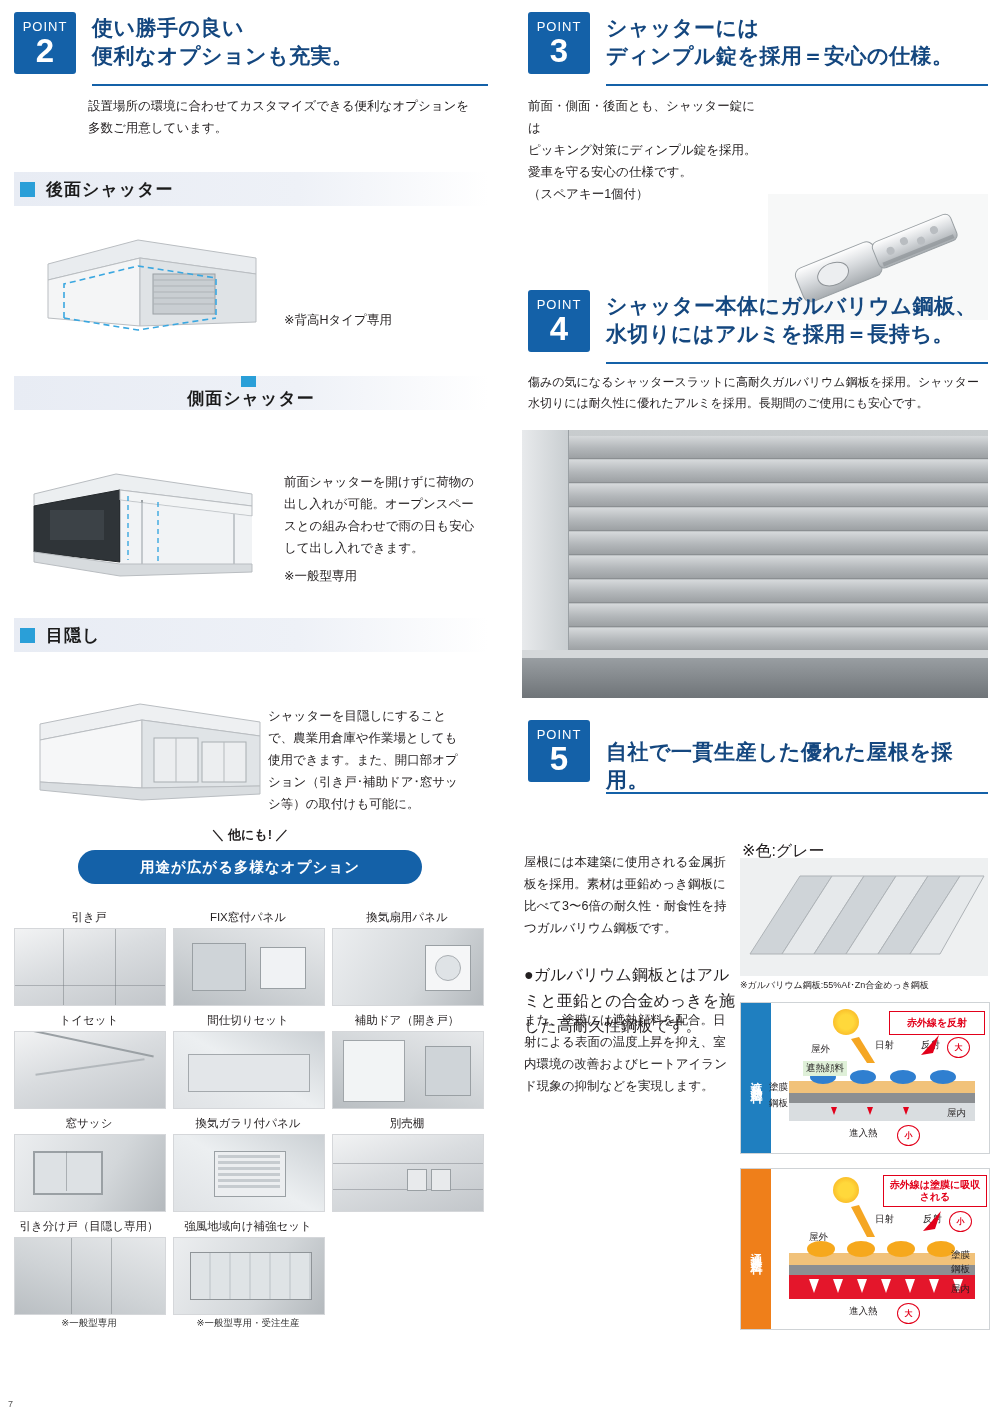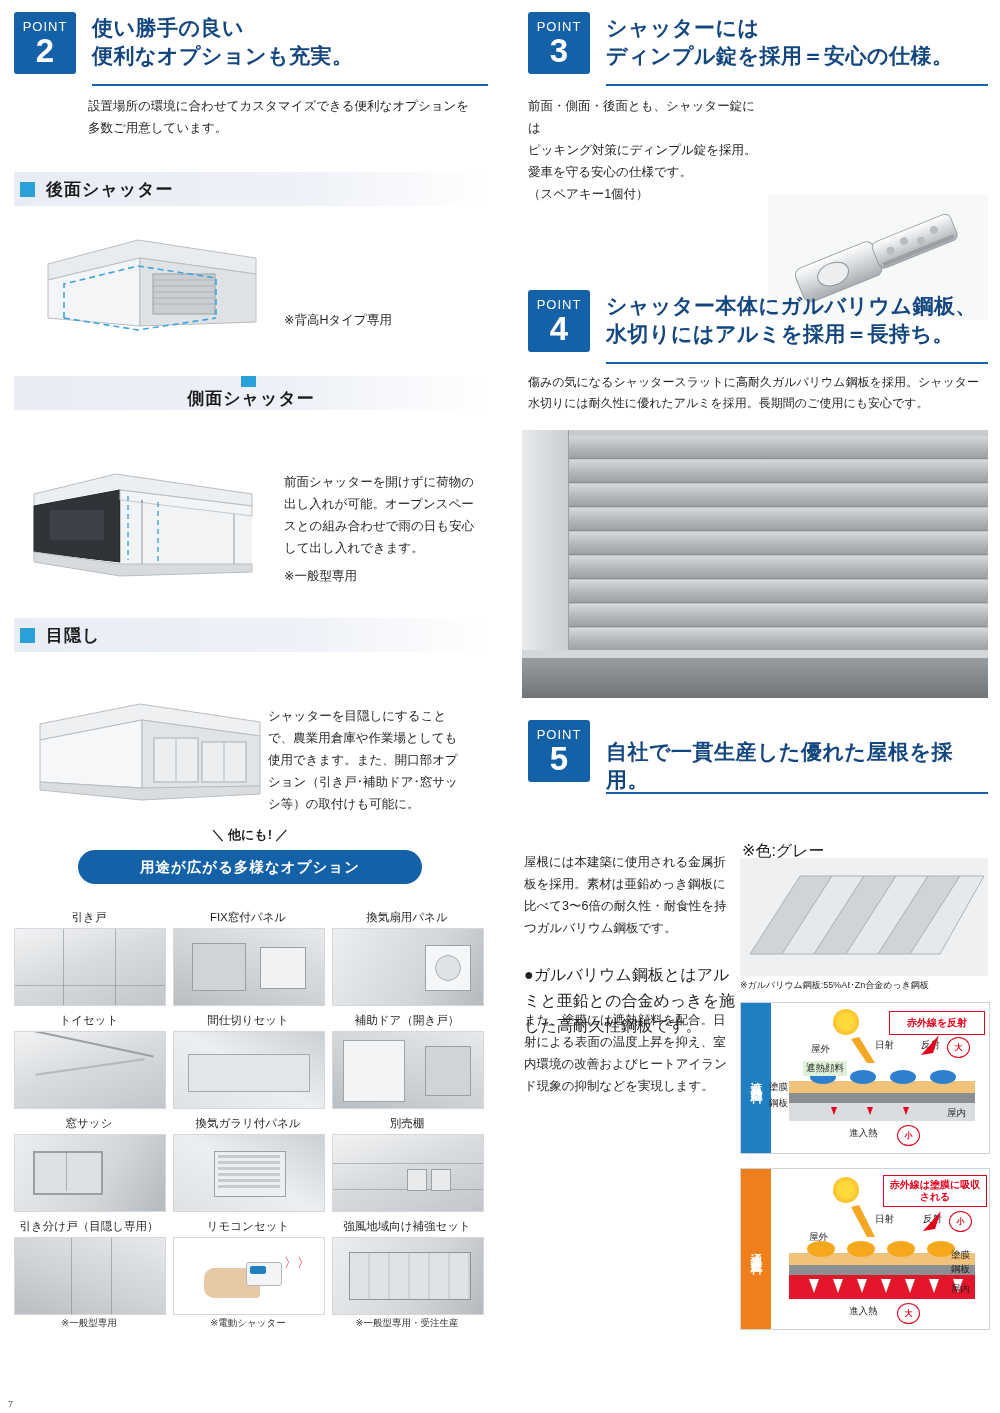--- a/index.html
+++ b/index.html
@@ -288,31 +288,20 @@
 
       <div class="opt-row">
         <div class="opt-cell">
           <div class="opt-cap">引き分け戸（目隠し専用）</div>
           <div class="opt-img">
             <div class="ph g2"></div>
             <div class="vline" style="left:56px;"></div>
             <div class="vline" style="left:96px;"></div>
           </div>
           <div class="opt-foot">※一般型専用</div>
-        </div>
-        <div class="opt-cell">
-          <div class="opt-cap">リモコンセット</div>
-          <div class="opt-img">
-            <div class="ph" style="background:#fff;"></div>
-            <div style="position:absolute;left:30px;top:30px;width:56px;height:30px;background:#e7c9a6;border-radius:10px 4px 4px 10px;"></div>
-            <div style="position:absolute;left:72px;top:24px;width:34px;height:22px;background:#f3f4f5;border:1px solid #b2b7bb;border-radius:3px;"></div>
-            <div style="position:absolute;left:76px;top:28px;width:16px;height:8px;background:#1f7fc0;border-radius:2px;"></div>
-            <div style="position:absolute;left:110px;top:16px;color:#e2001a;font-size:13px;">〉〉</div>
-          </div>
-          <div class="opt-foot">※電動シャッター</div>
         </div>
         <div class="opt-cell">
           <div class="opt-cap">強風地域向け補強セット</div>
           <div class="opt-img">
             <div class="ph g3"></div>
             <div style="position:absolute;left:16px;top:14px;width:120px;height:46px;border:1px solid #8f9498;
                  background:repeating-linear-gradient(90deg,#dfe3e6 0 18px,#cdd2d6 18px 20px);"></div>
           </div>
           <div class="opt-foot">※一般型専用・受注生産</div>
         </div>

